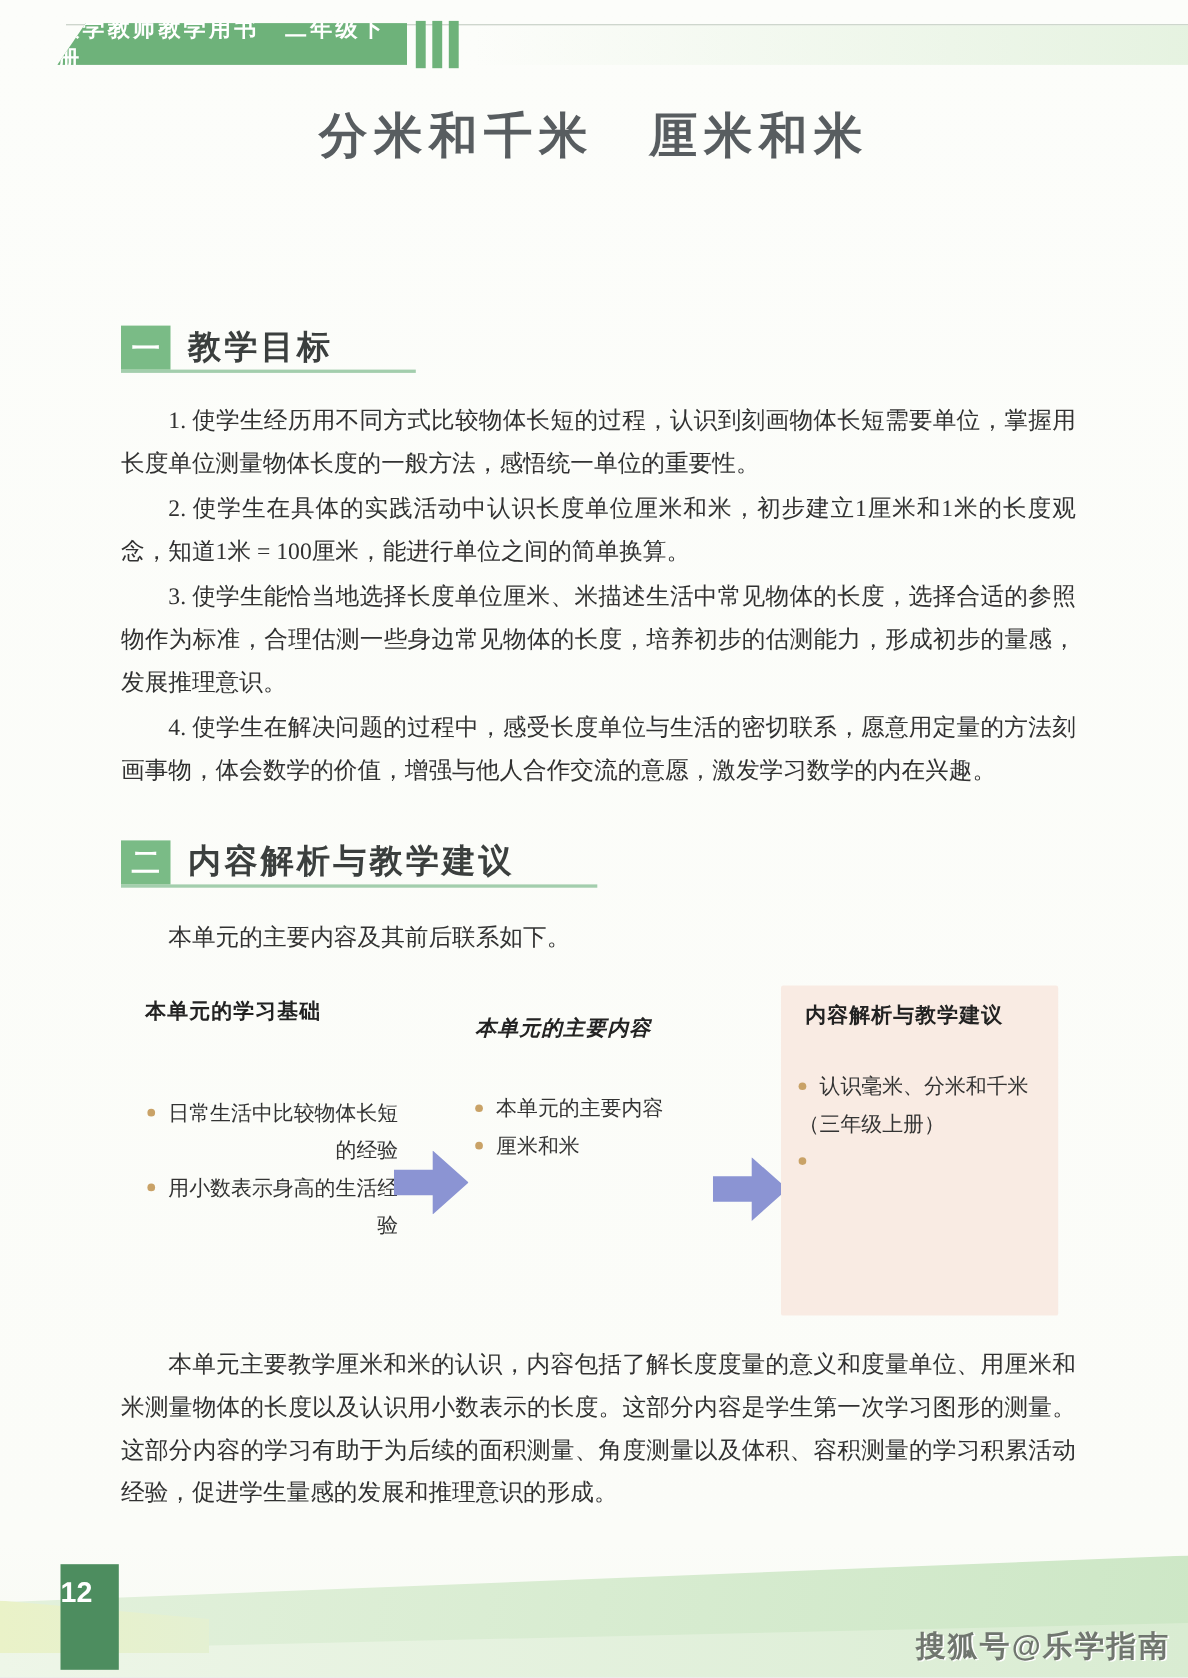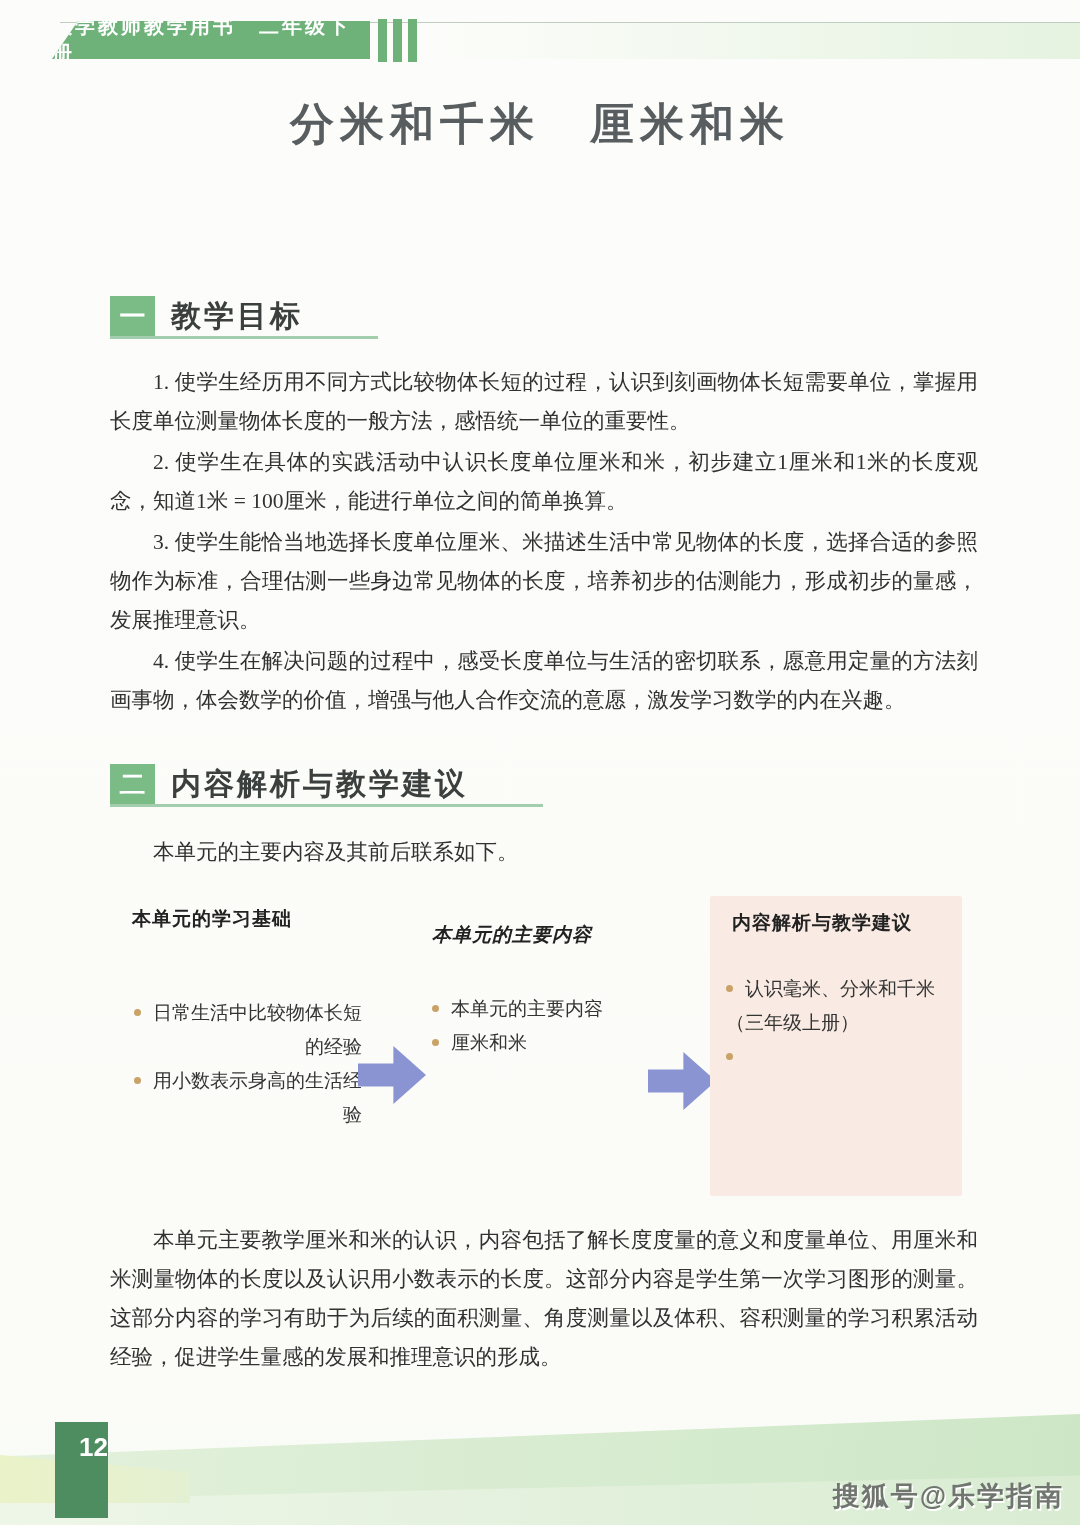--- a/index.html
+++ b/index.html
@@ -90,21 +90,21 @@
     background:linear-gradient(100deg,#e3f1dc,#cde7c6);
     clip-path:polygon(0 42%,100% 6%,100% 72%,0 100%);}
   .swoosh-b{position:absolute;left:0;bottom:0;width:100%;height:55px;
     background:linear-gradient(90deg,#eef6e8,#d9ecd2);
     clip-path:polygon(0 100%,0 55%,100% 10%,100% 100%);}
   .swoosh-c{position:absolute;left:0;bottom:22px;width:190px;height:48px;
     background:linear-gradient(90deg,#eaf2c8,#e4f0d2);
     clip-path:polygon(0 0,100% 35%,100% 100%,0 100%);}
   .page-tab{
     position:absolute;left:55px;top:1422px;width:53px;height:96px;
-    background:#4d8d5f;color:#fff;text-align:right;
+    background:#4d8d5f;color:#fff;text-align:left;
     font-size:26px;padding-top:10px;box-sizing:border-box;font-weight:600;
   }
   .watermark{
     position:absolute;right:16px;top:1478px;
     font-size:27px;font-weight:800;letter-spacing:2px;
     color:#70766f;text-shadow:1.5px 1.5px 0 #ffffff;
   }
 </style>
 </head>
 <body>

